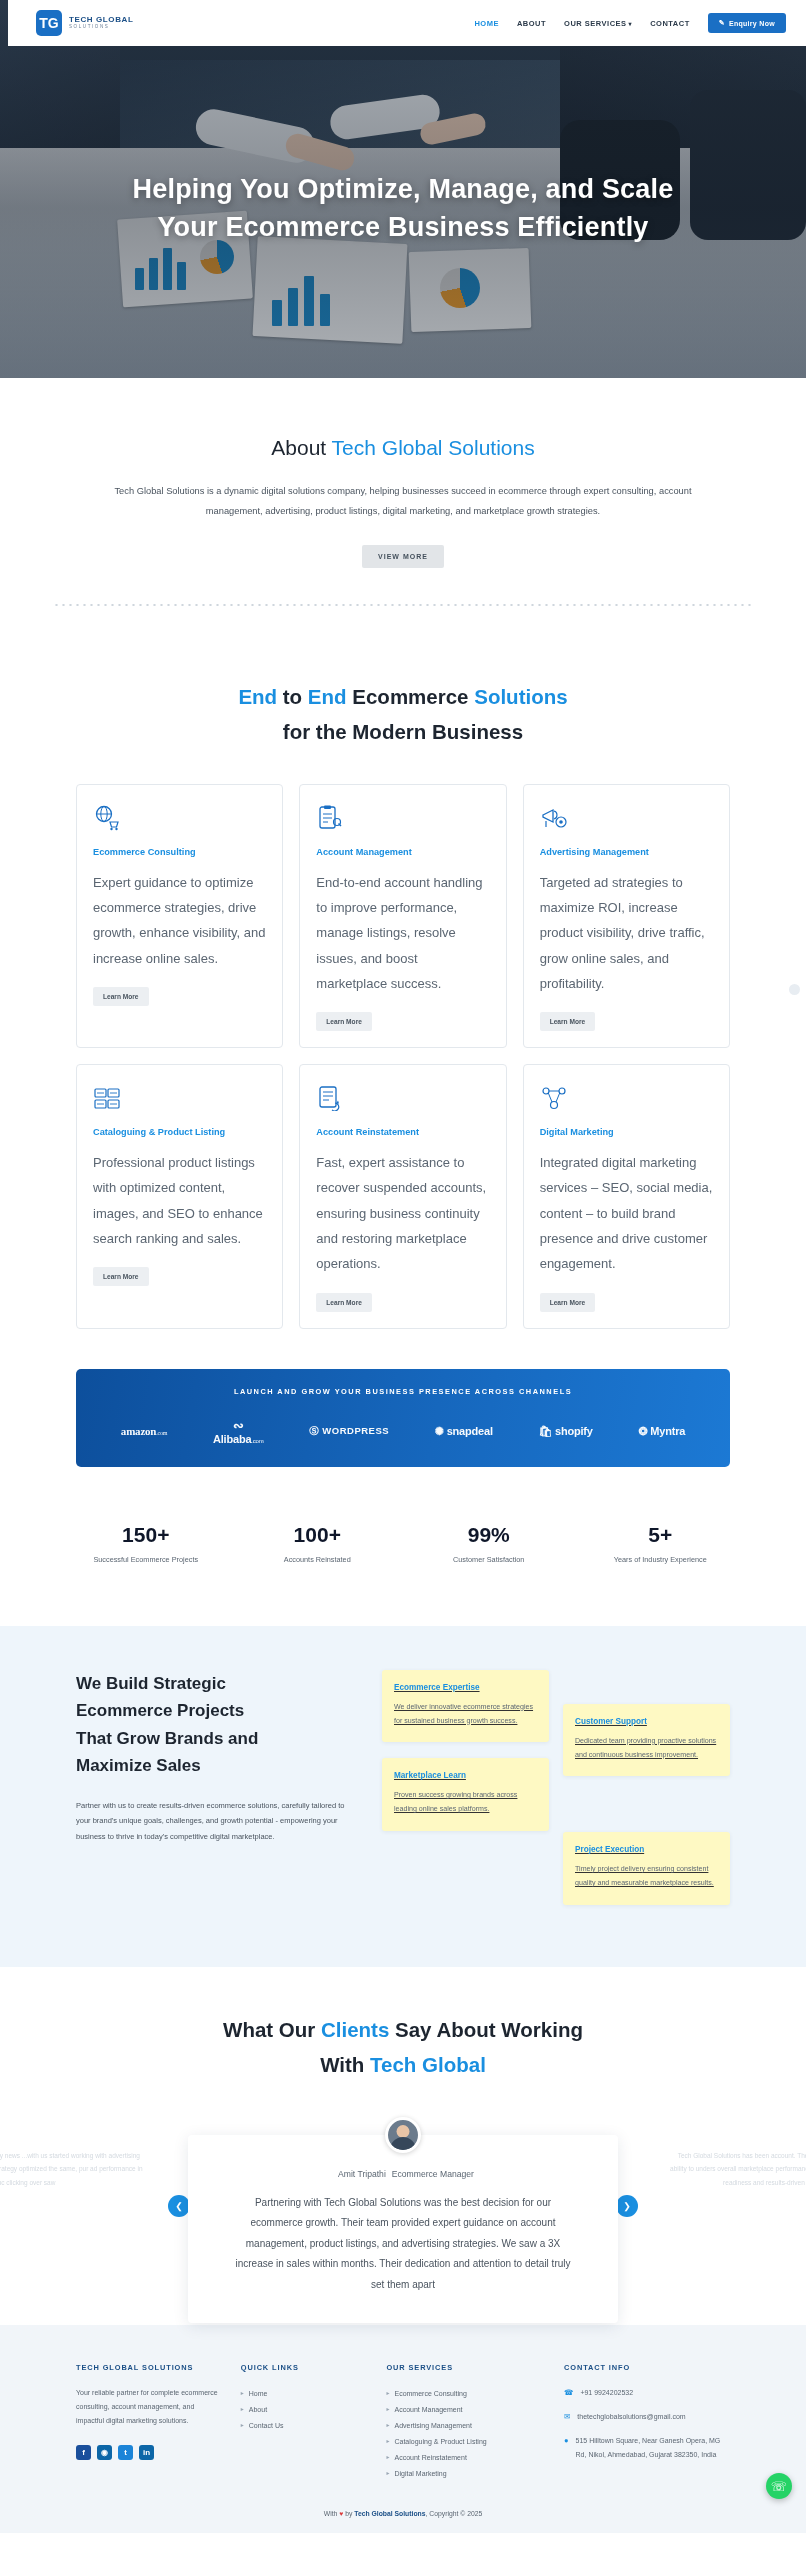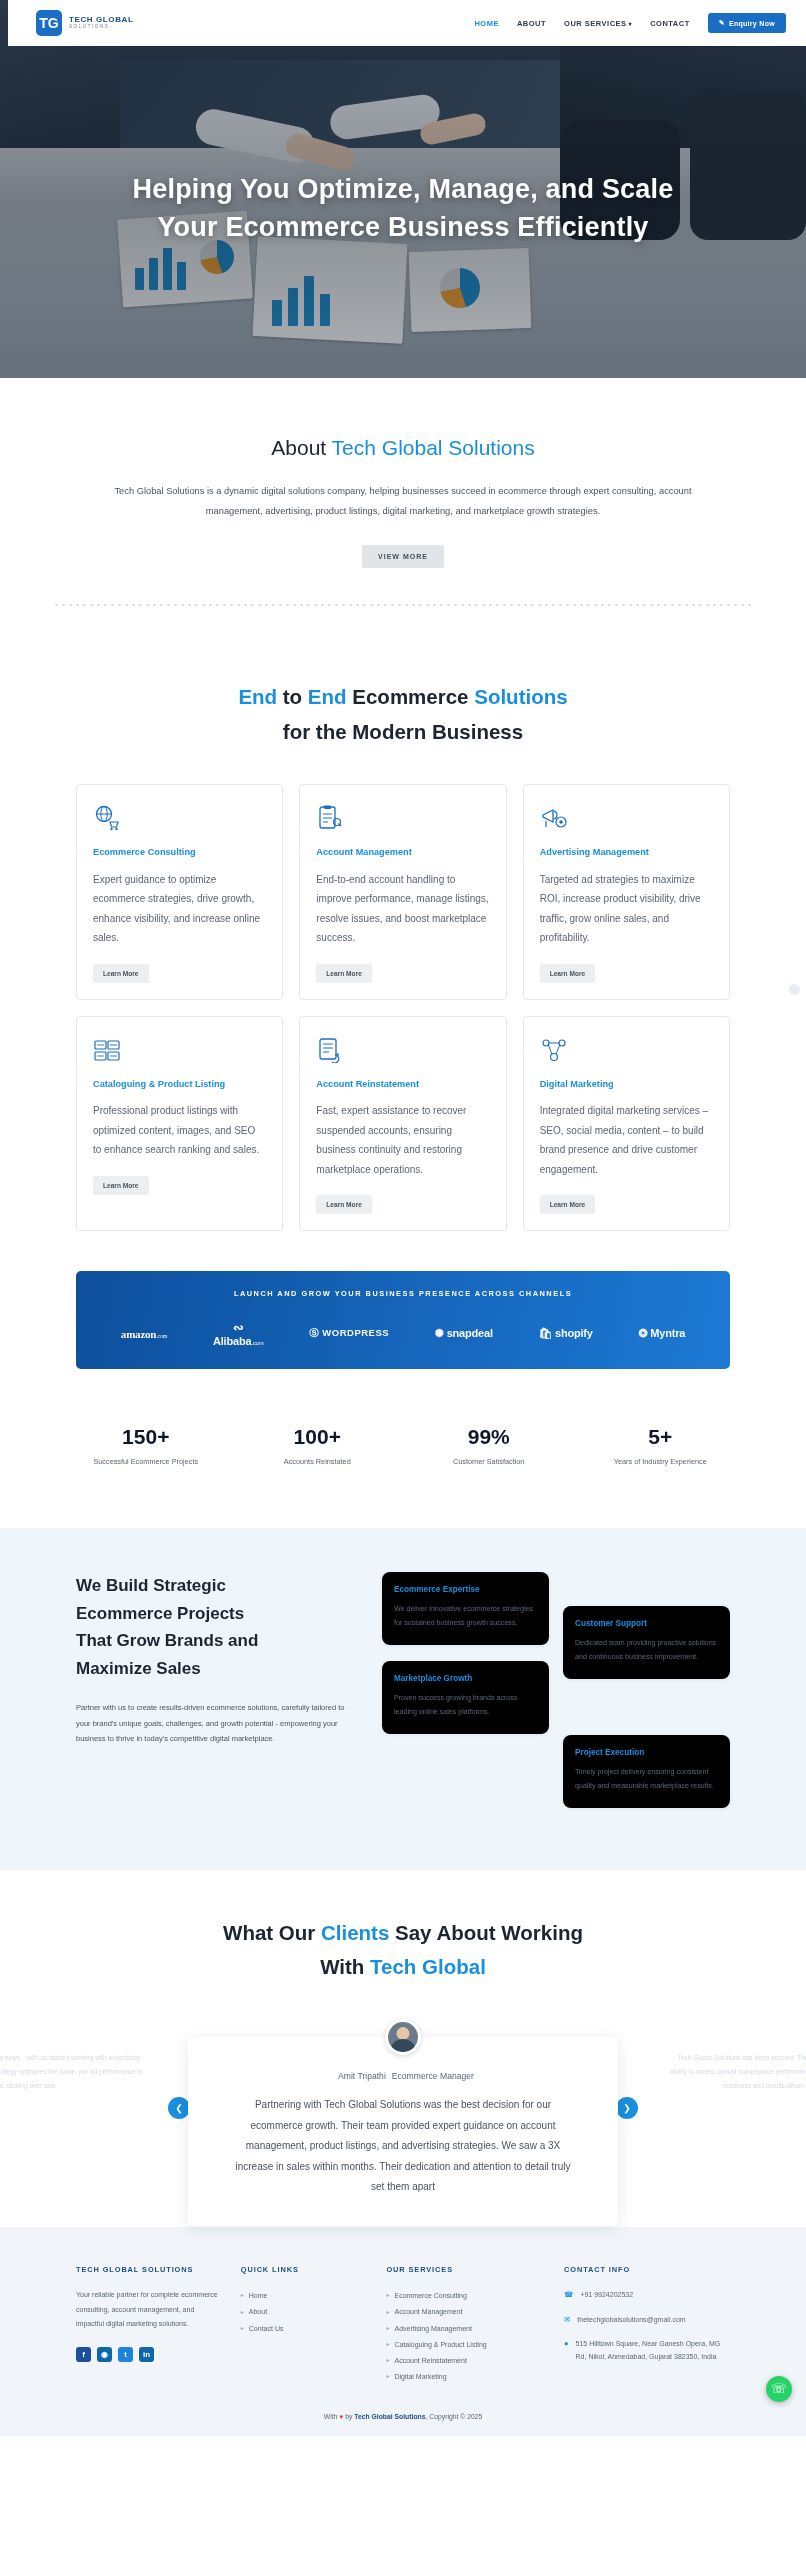--- a/index.html
+++ b/index.html
@@ -118,21 +118,21 @@
   }
   .card {
     border: 1px solid #e3e8ed; border-radius: 4px; background: #fff;
     padding: 18px 16px 16px; min-height: 178px; position: relative;
   }
   .card-icon {
     width: 28px; height: 28px; margin-bottom: 15px;
     display: flex; align-items: flex-end; justify-content: center;
   }
   .card h3 { font-size: 9.2px; color: #1a8fe0; font-weight: bold; line-height: 1.5; }
-  .card p { margin-top: 10px; font-size: 10px; line-height: 1.95; color: #5b6672; }
+  .card p { margin-top: 10px; font-size: 13px; line-height: 1.95; color: #5b6672; }
   .btn-learn {
     margin-top: 16px; background: #eceff2; border: none;
     font-size: 6.6px; font-weight: bold; color: #49545f;
     padding: 6px 10px; border-radius: 2px; cursor: pointer;
   }
 
   
   .brands-wrap { padding: 40px 76px 0; }
   .brands {
     background: linear-gradient(100deg, #0d4f9c 0%, #1667bd 55%, #1c79d4 100%);
@@ -167,22 +167,22 @@
   .strategic-left h2 {
     font-size: 17px; line-height: 1.62; font-weight: bold; color: #1d2530;
   }
   .strategic-left p {
     margin-top: 18px; font-size: 7.5px; line-height: 2.05; color: #4a545f;
   }
   .strategic-right { flex: 1; display: flex; gap: 14px; }
   .scol { flex: 1; display: flex; flex-direction: column; }
   .scol.right { padding-top: 34px; gap: 40px; }
   .sbox {
-    background: #000000; border-radius: 8px; padding: 13px 12px 14px;
-    box-shadow: 0 1px 4px rgba(20,40,70,.07); margin-bottom: 16px;
+    background: #fef9c3; border-radius: 3px; padding: 13px 12px 14px;
+    box-shadow: 0 1px 4px rgba(20,40,70,.07); margin-bottom: 16px; text-decoration: underline;
   }
   .sbox h4 { font-size: 8.2px; color: #1a8fe0; font-weight: bold; }
   .sbox p { margin-top: 9px; font-size: 7.1px; line-height: 1.95; color: #5b6672; }
 
   
   .testi { padding: 46px 0 58px; text-align: center; position: relative; }
   .testi h2 { font-size: 20.5px; font-weight: bold; color: #1d2530; line-height: 1.7; }
   .testi h2 .c1 { color: #1a8fe0; }
   .testi-stage { position: relative; margin-top: 34px; height: 150px; }
   .ghost {
@@ -485,21 +485,21 @@
       </h2>
       <p>Partner with us to create results-driven ecommerce solutions, carefully tailored to your brand's unique goals, challenges, and growth potential - empowering your business to thrive in today's competitive digital marketplace.</p>
     </div>
     <div class="strategic-right">
       <div class="scol">
         <div class="sbox">
           <h4>Ecommerce Expertise</h4>
           <p>We deliver innovative ecommerce strategies for sustained business growth success.</p>
         </div>
         <div class="sbox">
-          <h4>Marketplace Growth</h4>
+          <h4>Marketplace Learn</h4>
           <p>Proven success growing brands across leading online sales platforms.</p>
         </div>
       </div>
       <div class="scol right">
         <div class="sbox">
           <h4>Customer Support</h4>
           <p>Dedicated team providing proactive solutions and continuous business improvement.</p>
         </div>
         <div class="sbox">
           <h4>Project Execution</h4>

